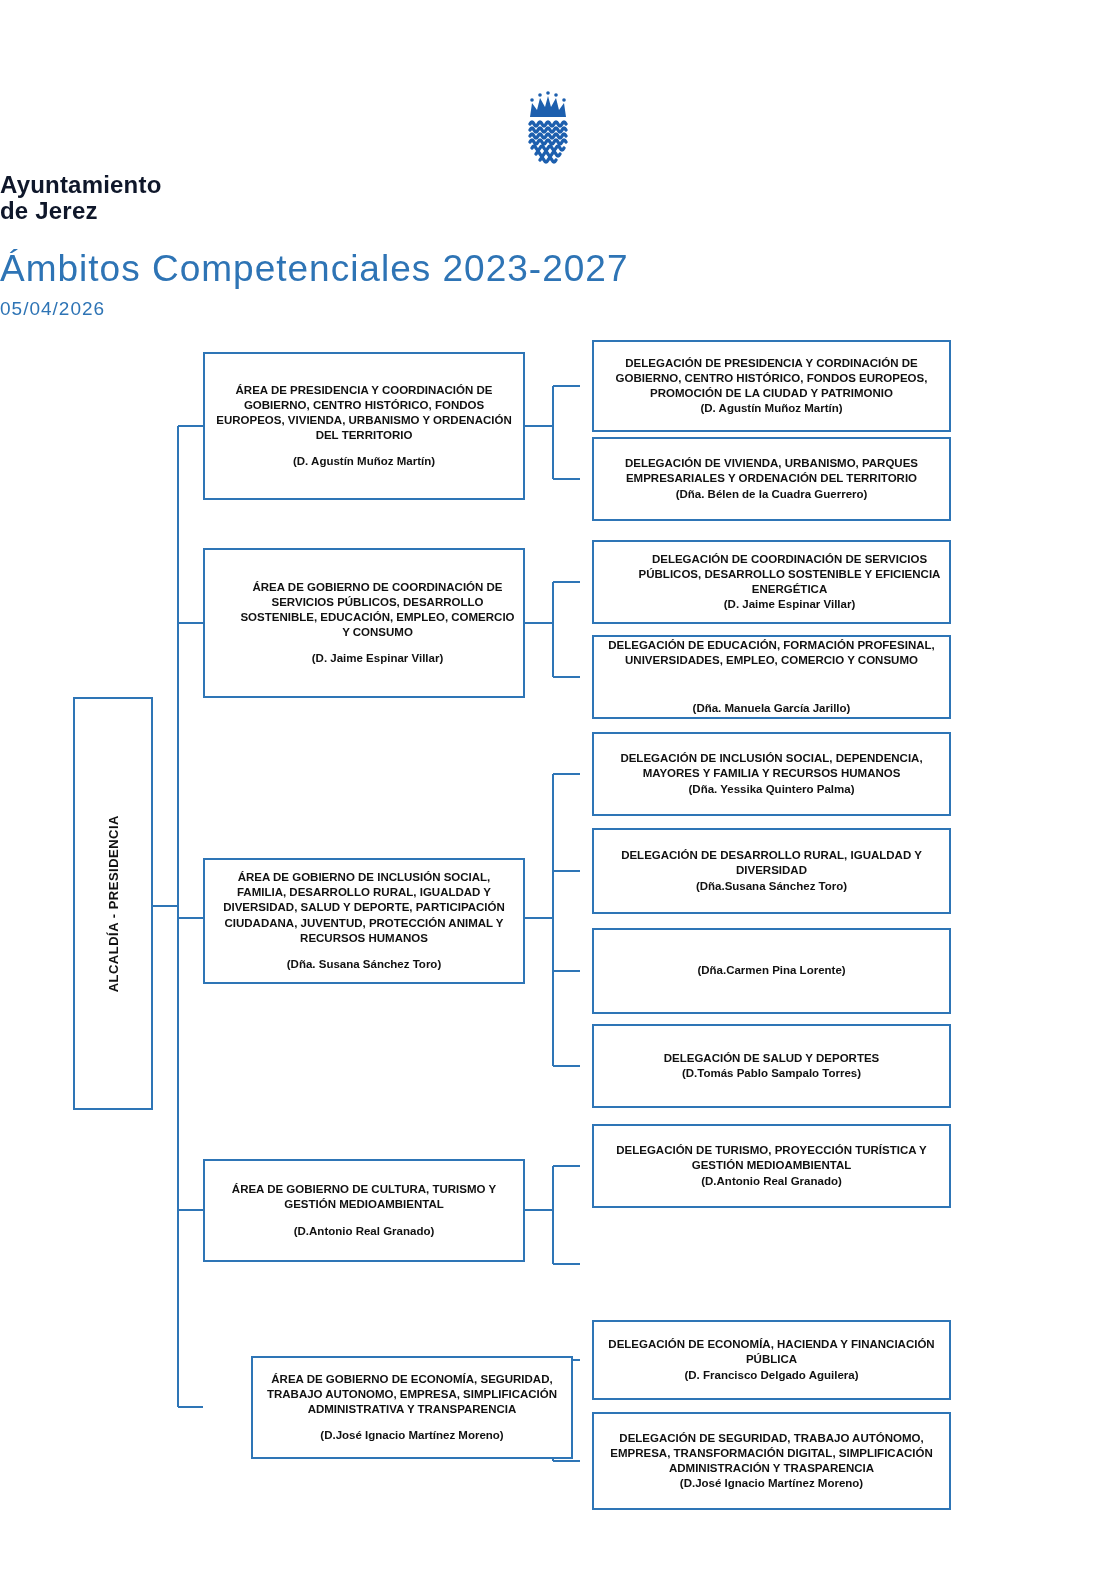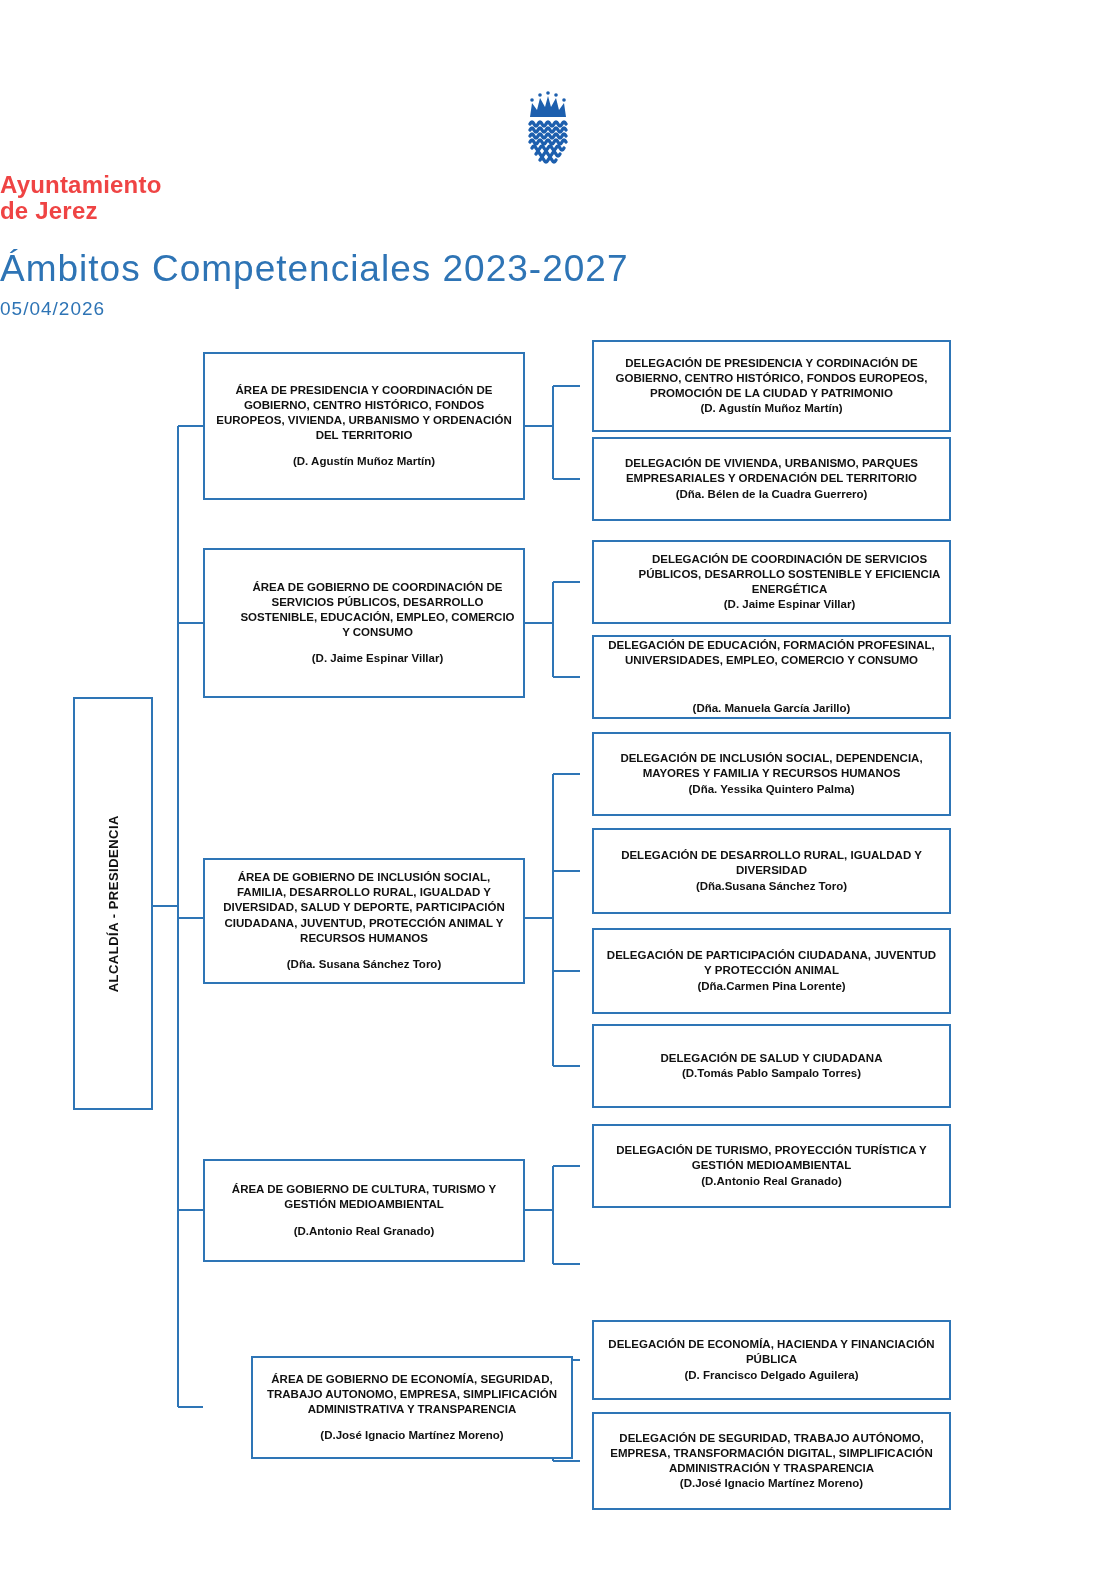--- a/index.html
+++ b/index.html
@@ -3,21 +3,21 @@
 <meta charset="utf-8">
 <style>
   html,body { margin:0; padding:0; background:#ffffff; }
   .canvas {
     position:relative; width:1095px; height:1569px; margin:0 auto;
     background:#ffffff; font-family:"Liberation Sans", sans-serif; overflow:hidden;
   }
   .logo-wrap { position:absolute; top:90px; left:0; width:100%; display:flex; justify-content:center; }
   .org-name {
     position:absolute; top:172px; left:0; width:100%;
-    font-weight:bold; font-size:24px; line-height:1.08; color:#ef4444;
+    font-weight:bold; font-size:24px; line-height:1.08; color:#0f172a;
     letter-spacing:0.2px;
   }
   .page-title {
     position:absolute; top:248px; left:0; width:100%;
     font-size:37px; font-weight:400; color:#2E74B5; letter-spacing:1px;
   }
   .page-date {
     position:absolute; top:298px; left:0; width:100%;
     font-size:19px; font-weight:400; color:#2E74B5; letter-spacing:1px;
   }
@@ -144,25 +144,24 @@
 
   <div class="box deleg" style="top:732px; height:84px;">
     <div>DELEGACIÓN DE INCLUSIÓN SOCIAL, DEPENDENCIA, MAYORES Y FAMILIA Y RECURSOS HUMANOS</div>
     <div>(Dña. Yessika Quintero Palma)</div>
   </div>
   <div class="box deleg" style="top:828px; height:86px;">
     <div>DELEGACIÓN DE DESARROLLO RURAL, IGUALDAD Y DIVERSIDAD</div>
     <div>(Dña.Susana Sánchez Toro)</div>
   </div>
   <div class="box deleg" style="top:928px; height:86px;">
-    <div>DELEGACIÓN DE PARTICIPACIÓN CIUDADANA, JUVENTUD Y PROTECCIÓN ANIMAL</div>
     <div>(Dña.Carmen Pina Lorente)</div>
   </div>
   <div class="box deleg" style="top:1024px; height:84px;">
-    <div>DELEGACIÓN DE SALUD Y CIUDADANA</div>
+    <div>DELEGACIÓN DE SALUD Y DEPORTES</div>
     <div>(D.Tomás Pablo Sampalo Torres)</div>
   </div>
 
   <div class="box deleg" style="top:1124px; height:84px;">
     <div>DELEGACIÓN DE TURISMO, PROYECCIÓN TURÍSTICA Y GESTIÓN MEDIOAMBIENTAL</div>
     <div>(D.Antonio Real Granado)</div>
   </div>
 
   <div class="box deleg" style="top:1320px; height:80px;">
     <div>DELEGACIÓN DE ECONOMÍA, HACIENDA Y FINANCIACIÓN PÚBLICA</div>

